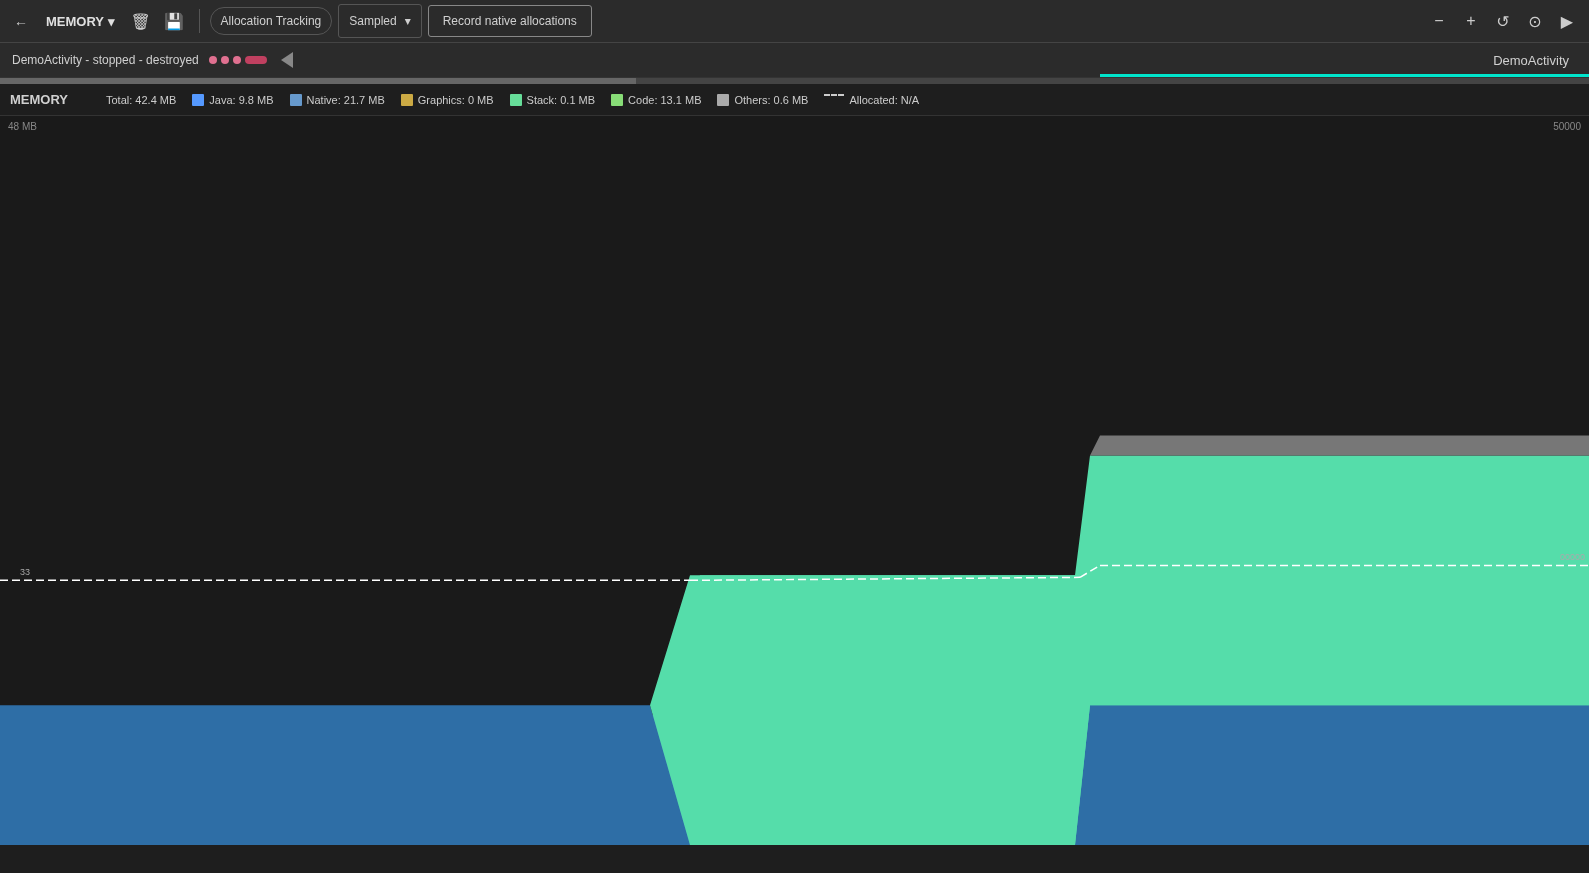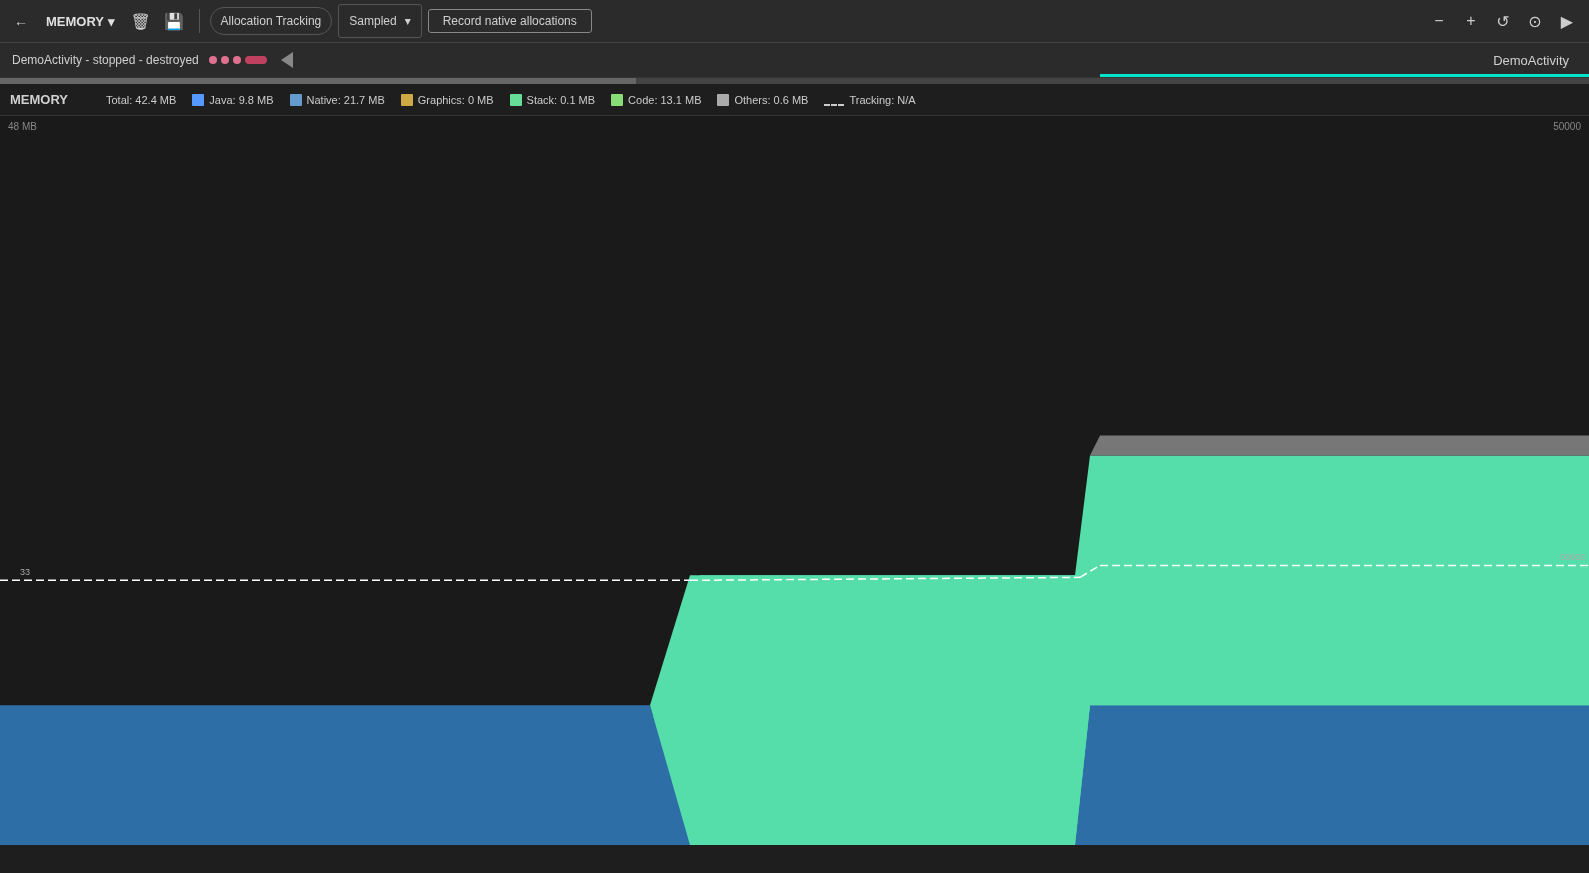--- a/index.html
+++ b/index.html
@@ -93,21 +93,21 @@
     .record-native-btn {
       display: flex;
       align-items: center;
       background: transparent;
       border: 1px solid #888;
       color: #d0d0d0;
       padding: 4px 14px;
       border-radius: 3px;
       cursor: pointer;
       font-size: 12px;
-      height: 24px;
+      height: 32px;
     }
     .spacer { flex: 1; }
     .right-toolbar-icons {
       display: flex;
       align-items: center;
       gap: 4px;
     }
 
     
     .status-bar {
@@ -182,21 +182,21 @@
       border-bottom: 1px solid #333;
     }
     .memory-label {
       font-size: 13px;
       font-weight: bold;
       color: #d0d0d0;
       min-width: 80px;
     }
     .legend-item {
       display: flex;
-      align-items: flex-end;
+      align-items: flex-start;
       gap: 5px;
       font-size: 11px;
       color: #ccc;
     }
     .legend-color {
       width: 12px;
       height: 12px;
       display: inline-block;
       border-radius: 1px;
     }
@@ -318,21 +318,21 @@
   <div class="legend-item">
     <span class="legend-color" style="background:#88dd77"></span>
     <span>Code: 13.1 MB</span>
   </div>
   <div class="legend-item">
     <span class="legend-color" style="background:#aaaaaa"></span>
     <span>Others: 0.6 MB</span>
   </div>
   <div class="legend-item">
     <span class="legend-dashed"></span>
-    <span>Tracking: N/A</span>
+    <span>Allocated: N/A</span>
   </div>
 </div>
 
 <div class="chart-container">
   <span class="y-label" style="top:5px;">48 MB</span>
   <span class="y-label" style="top:5px; left:auto; right:8px;">50000</span>
   <span class="x-label-left">16</span>
   <span class="x-label-right">50000</span>
 
   <svg class="chart-svg" viewBox="0 0 1589 730" preserveAspectRatio="none">

